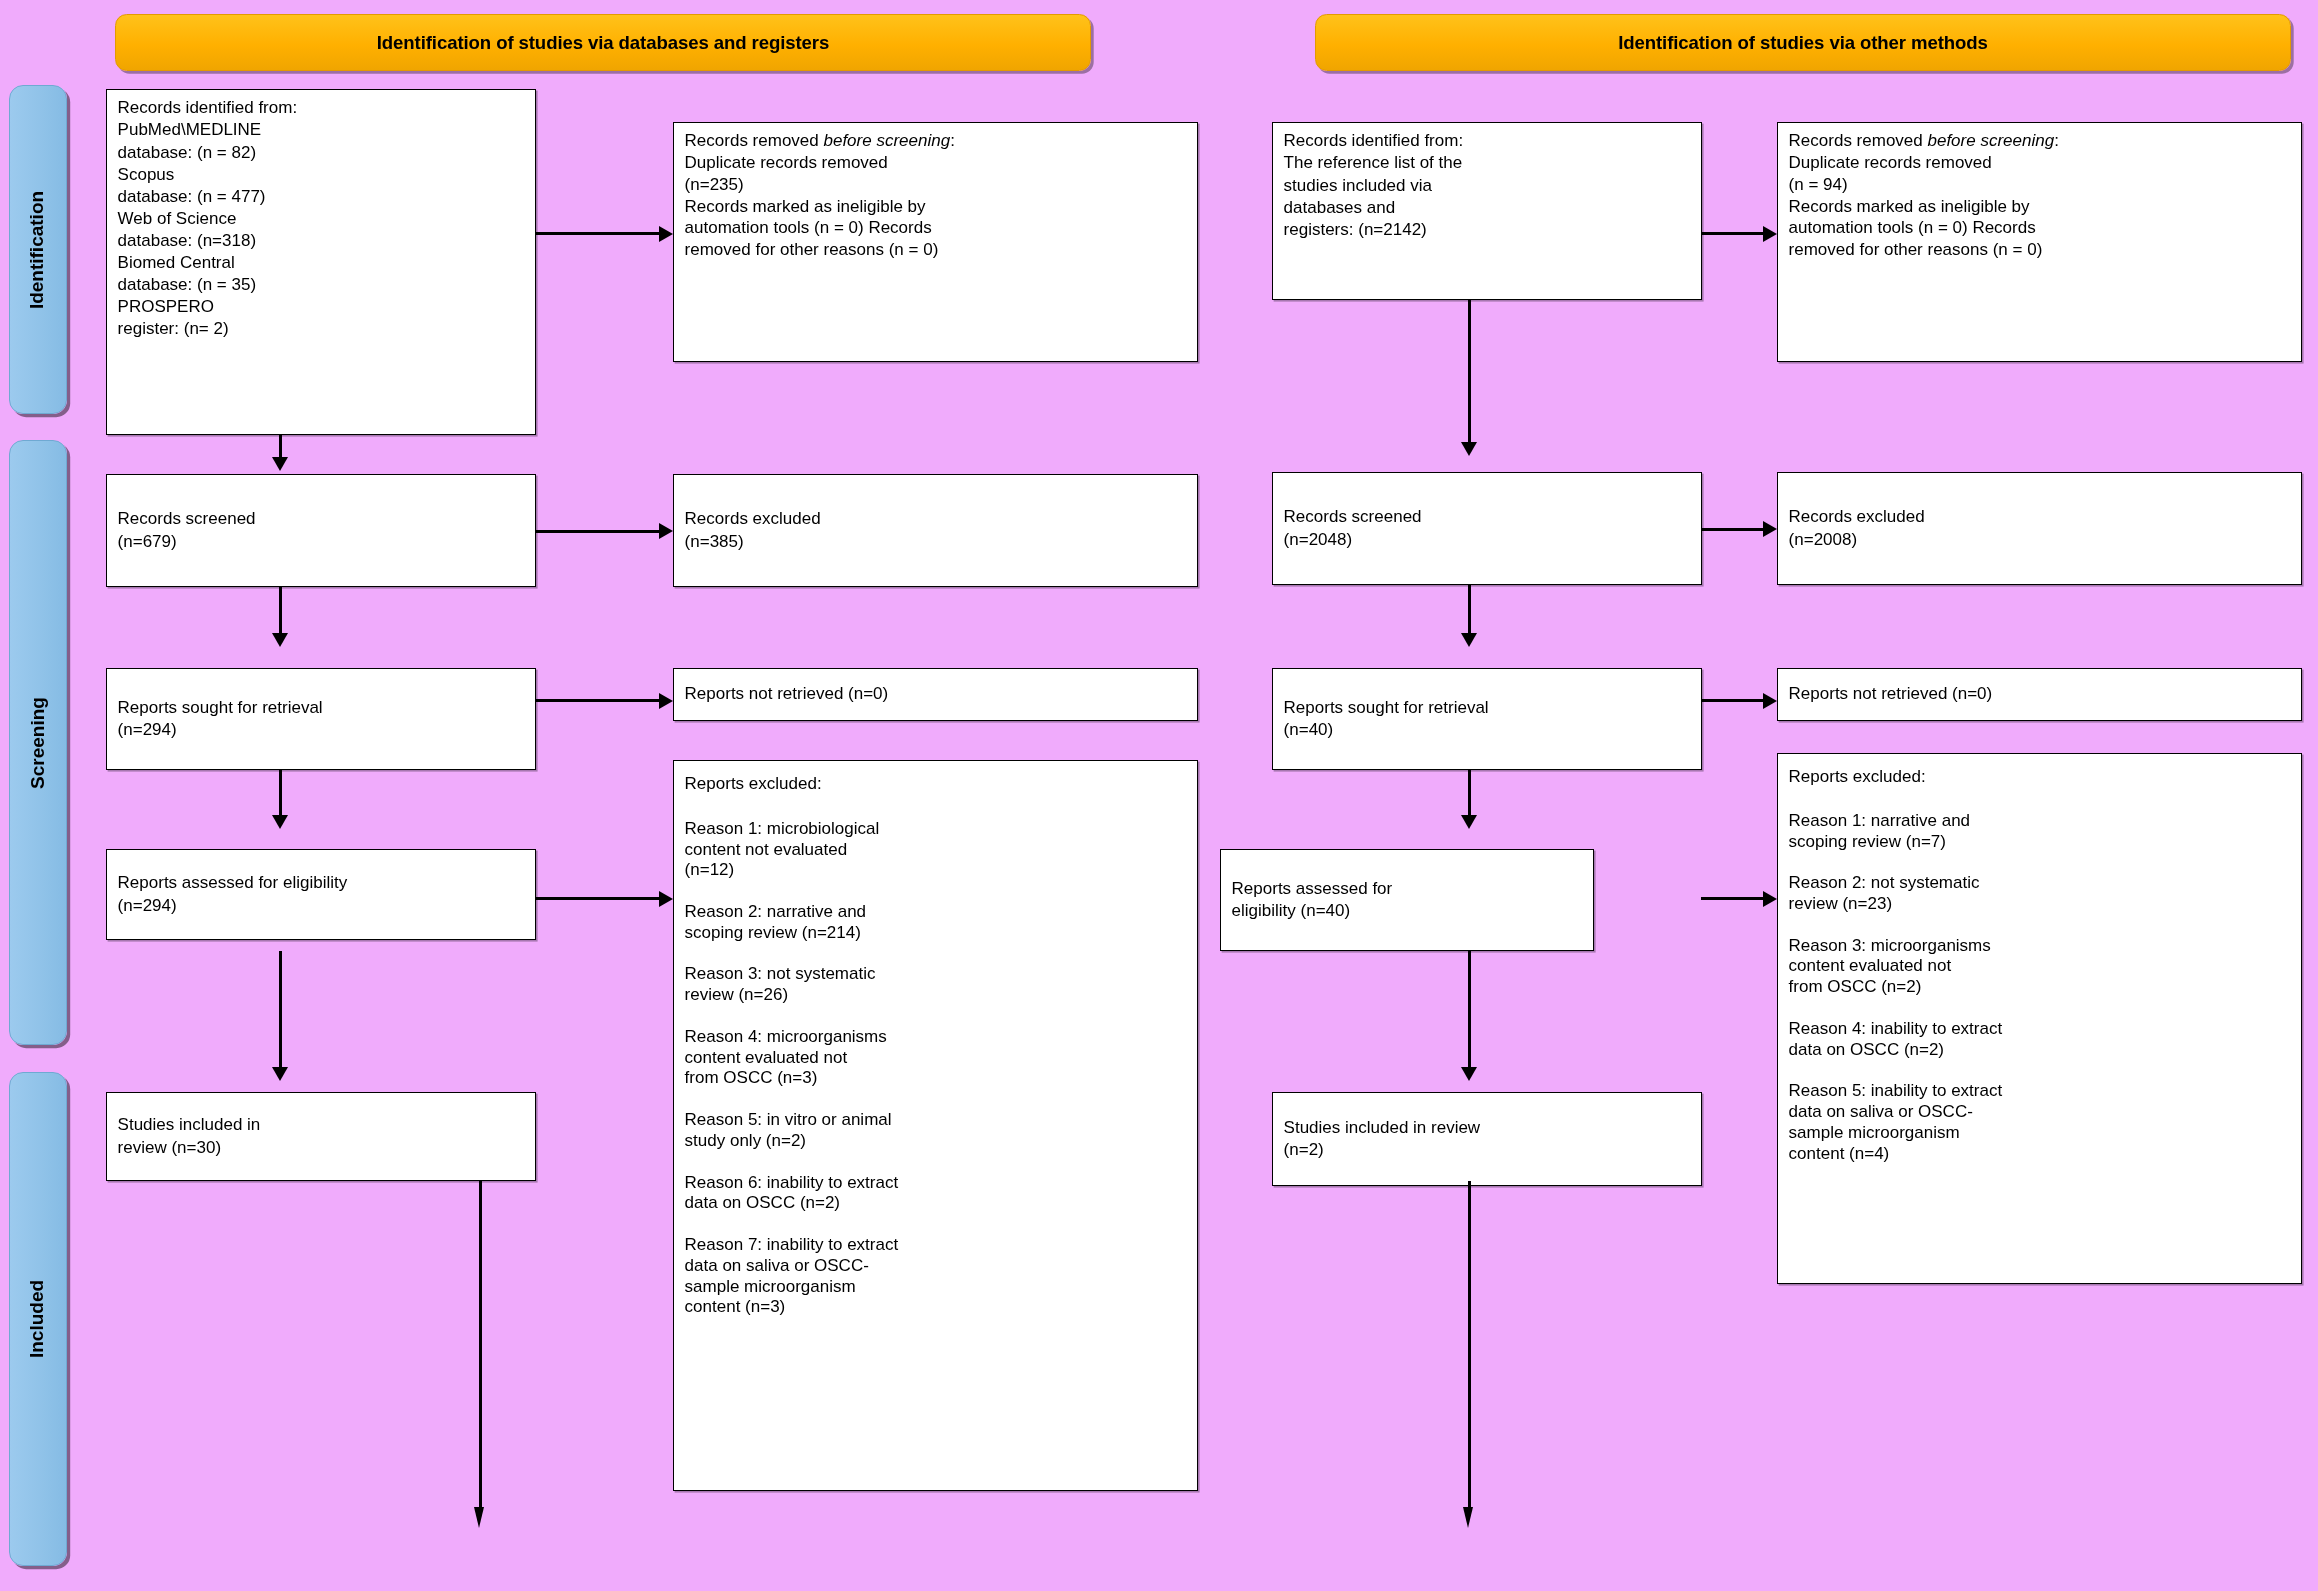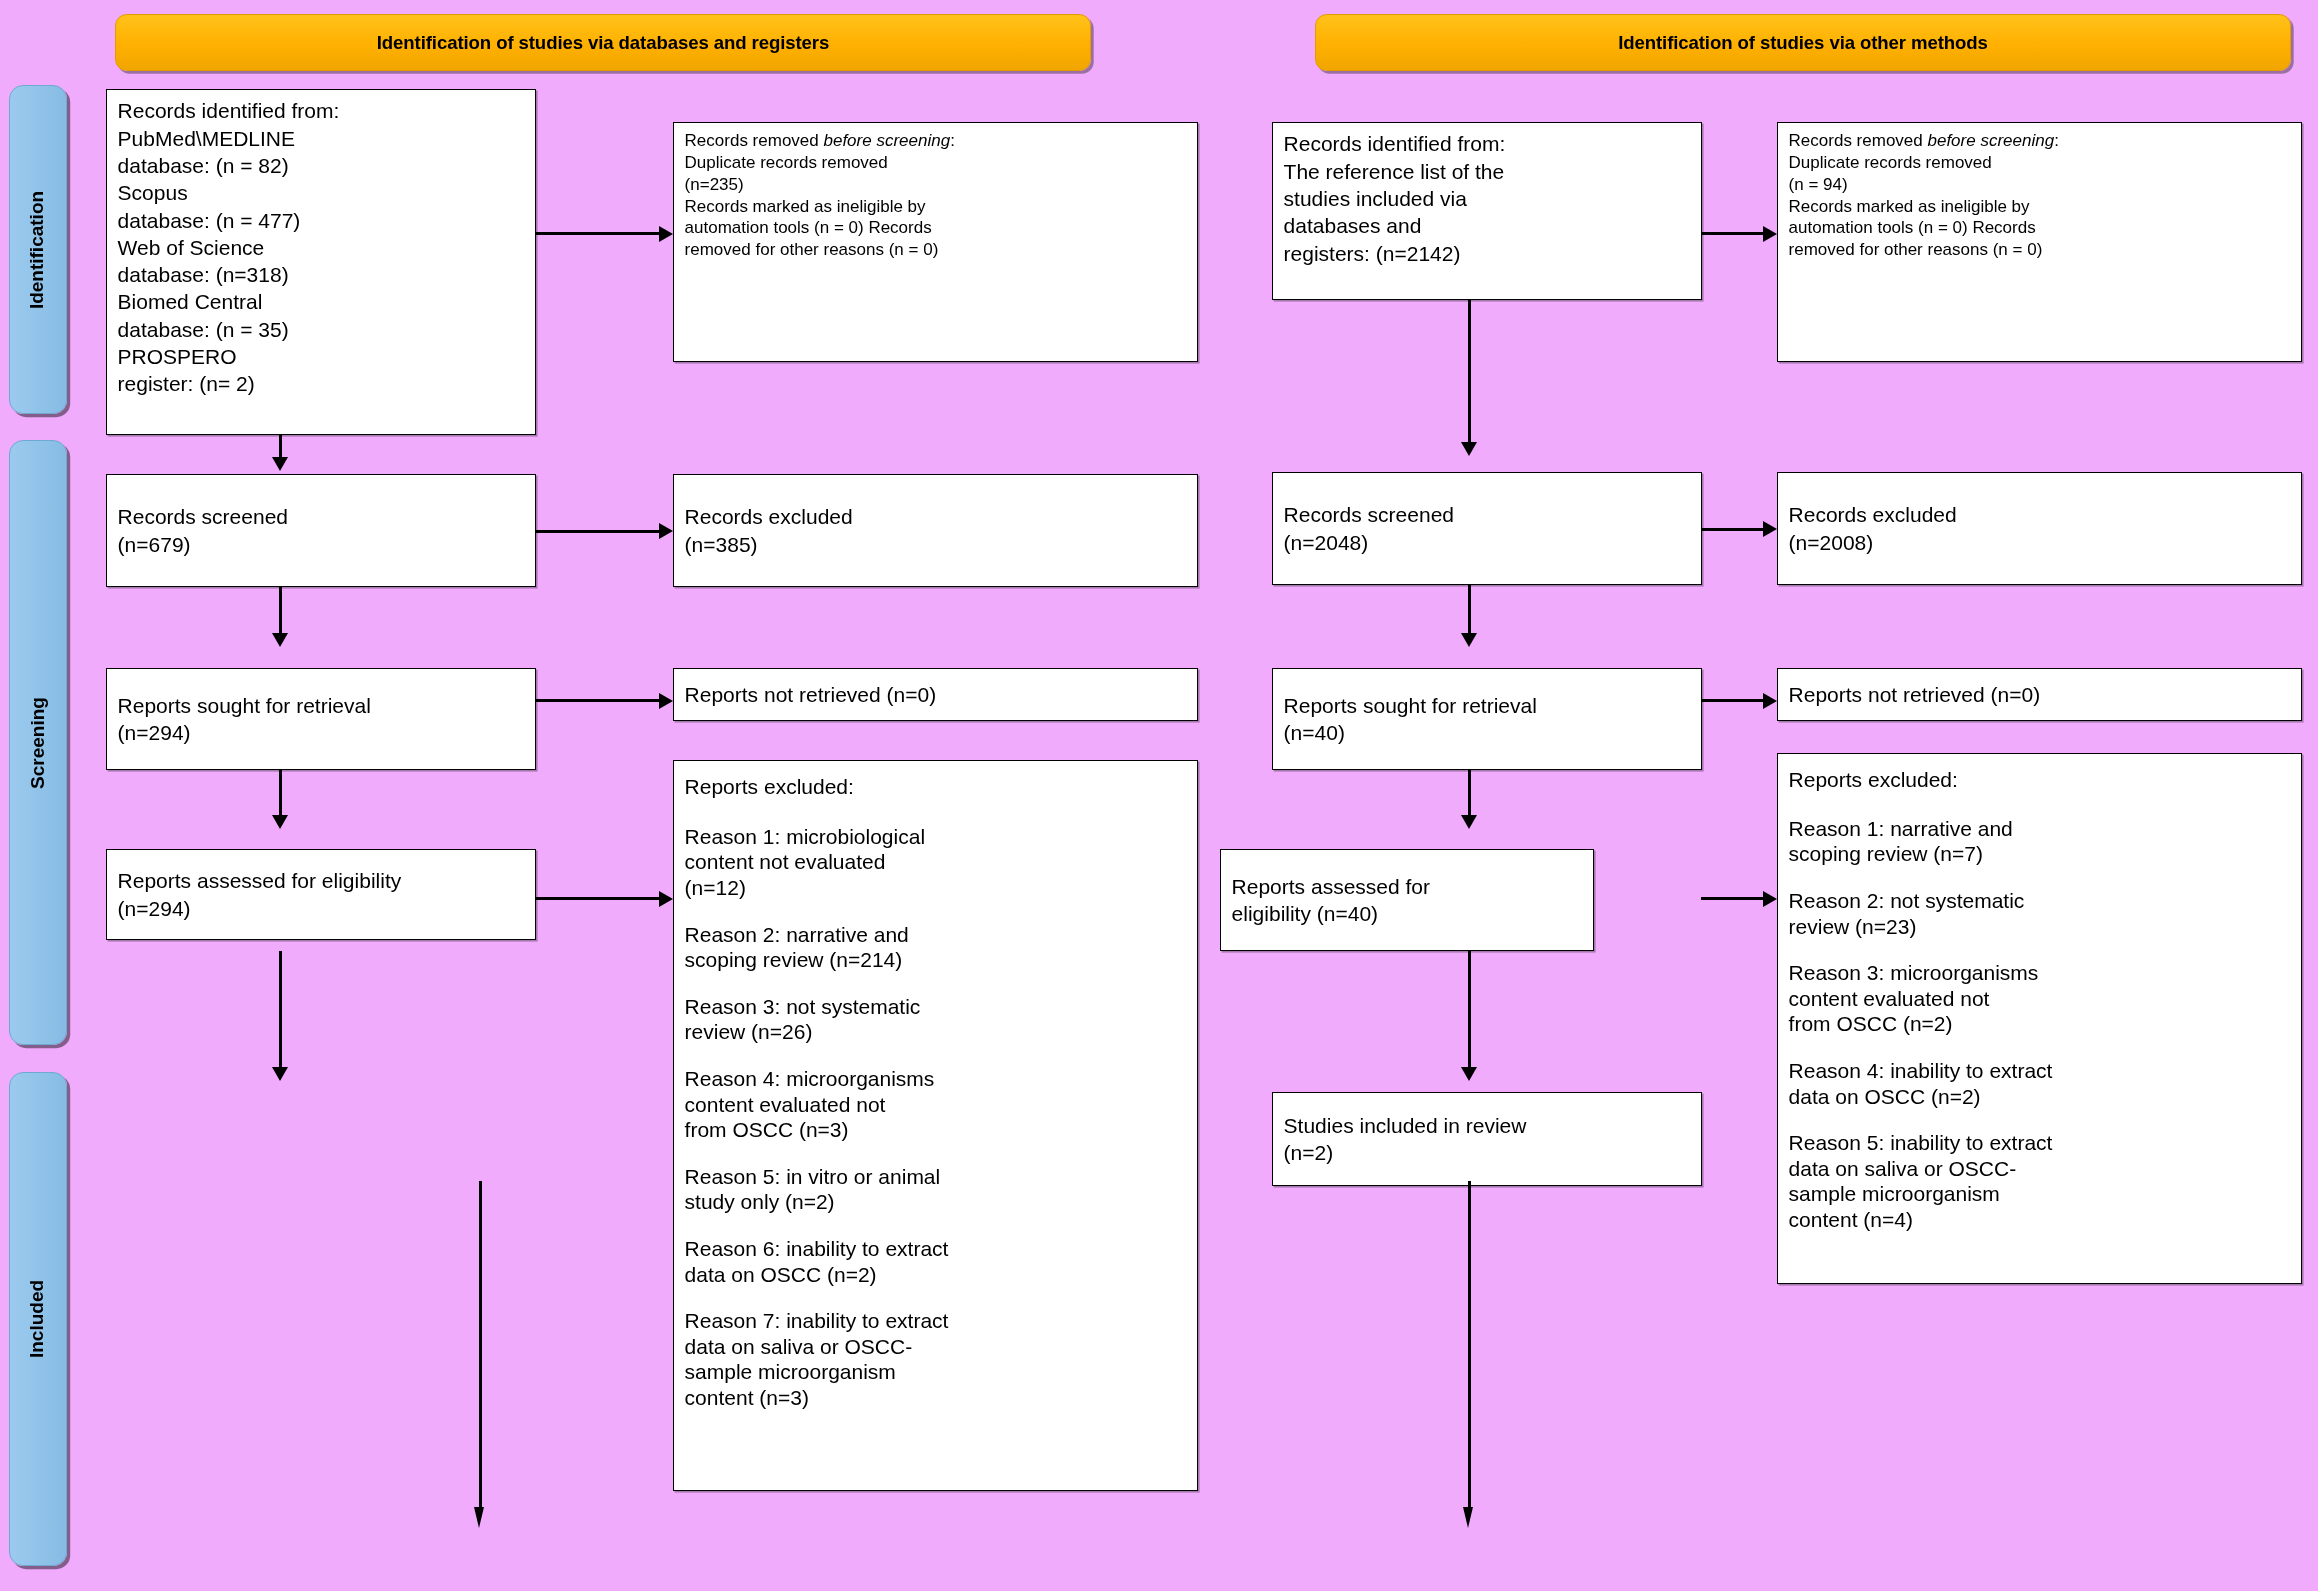--- a/index.html
+++ b/index.html
@@ -56,21 +56,21 @@
     background:#ffffff;
     border:1.6px solid #000000;
     box-shadow:1.6px 1.6px 0 rgba(0,0,0,.30);
     display:flex;
     align-items:center;
     padding:7.4px 9.6px 7.4px 10.6px;
     box-sizing:border-box;
   }
   .box.top{align-items:flex-start;}
   .boxtext{
-    font-size:21px;
+    font-size:17px;
     line-height:1.30;
     white-space:pre-line;
     color:#000;
   }
   .boxtext.small{font-size:17px;line-height:1.28;}
   .boxtext.tight{line-height:1.22;}
 
   
   .ital{font-style:italic;}
 
@@ -208,20 +208,24 @@
     content (n=3)</div>
     </div>
   </div>
 
   <div class="hline" style="left:536px;top:897px;width:123px;"></div>
   <div class="arrow-right" style="left:659px;top:891px;"></div>
 
   <div class="vline" style="left:279px;top:951px;width:2.7px;height:123px;"></div>
   <div class="arrow-down" style="left:272px;top:1067px;"></div>
 
+  <div class="node box" style="left:106px;top:1092px;width:430px;height:89px;">
+    <div class="boxtext">Studies included in
+review (n=30)</div>
+  </div>
 
   <div class="vline" style="left:479px;top:1181px;width:2.7px;height:334px;"></div>
   <div class="arrow-down thin" style="left:474px;top:1507px;"></div>
 
   <div class="node box top" style="left:1272px;top:122px;width:430px;height:178px;">
     <div class="boxtext">Records identified from:
 The reference list of the
     studies included via
     databases and
     registers: (n=2142)</div>

